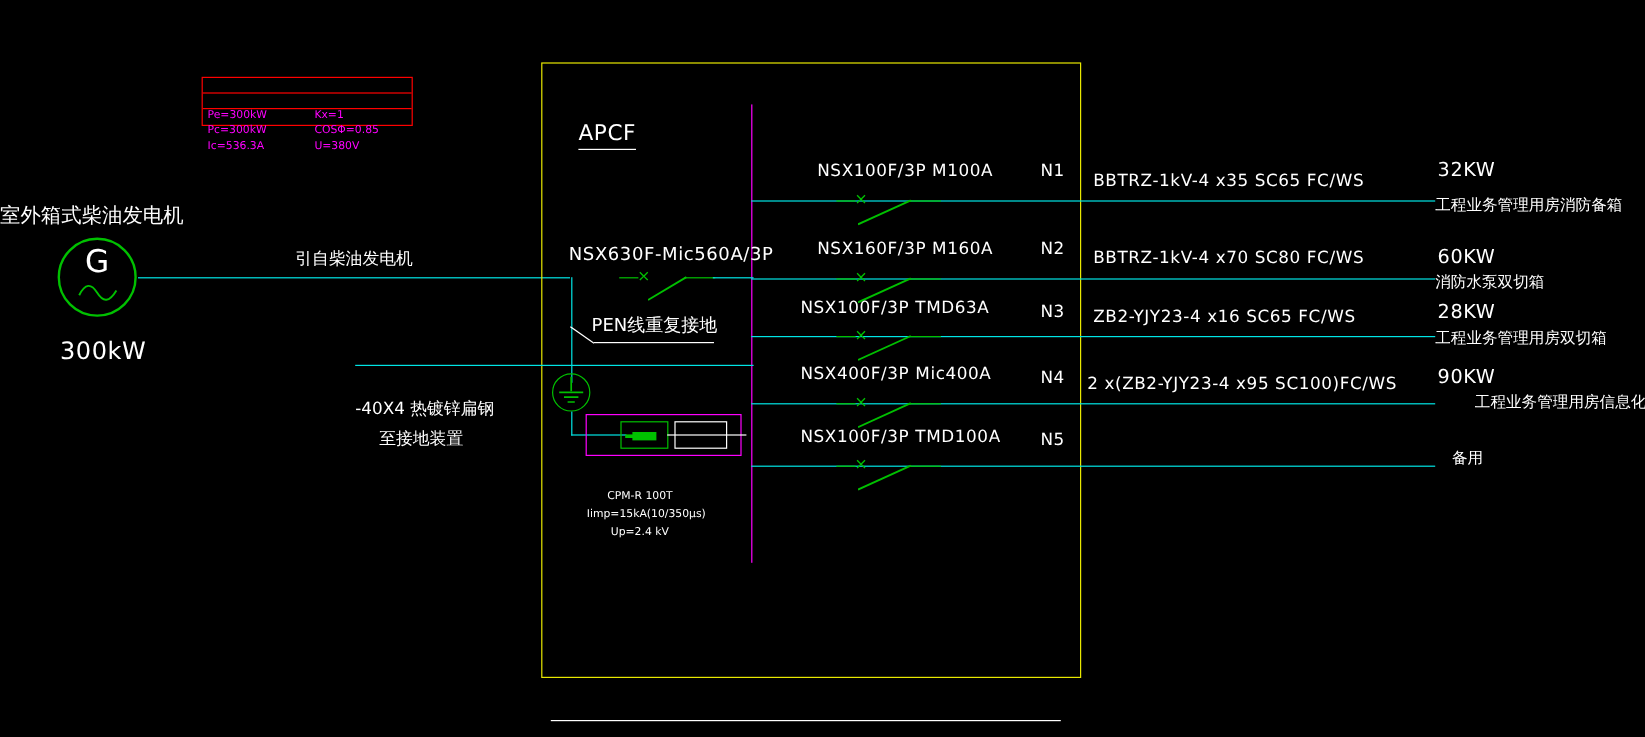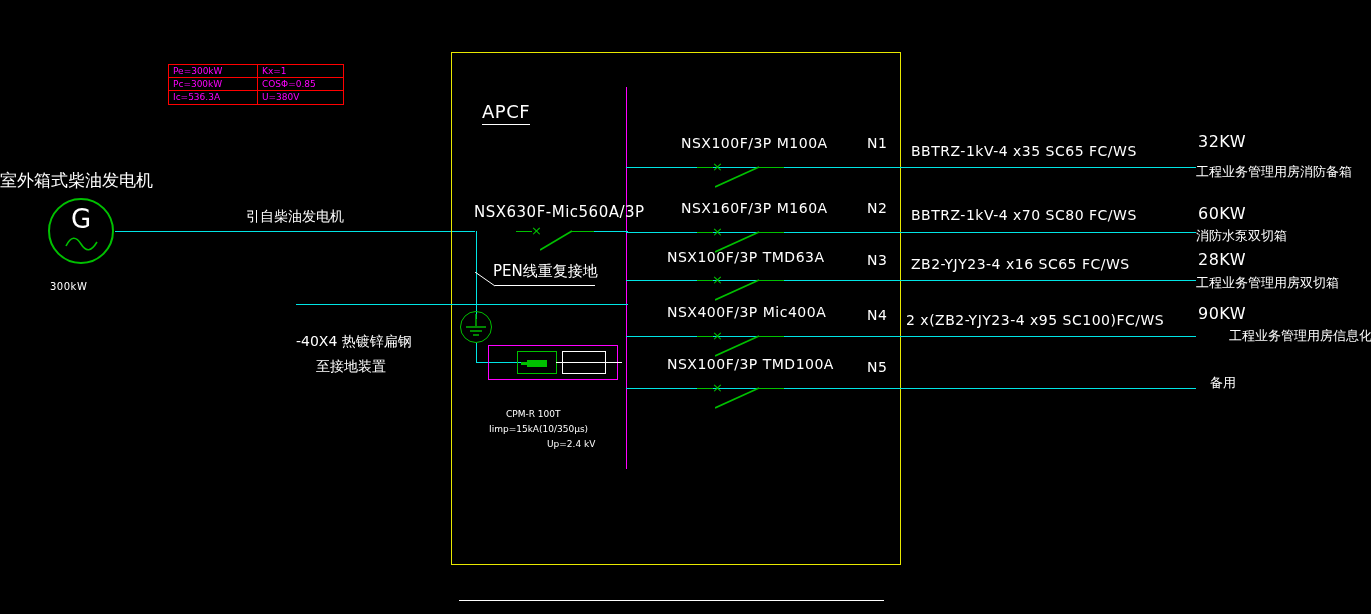--- a/index.html
+++ b/index.html
@@ -15,21 +15,21 @@
   .vline{width:0;border-left:1px solid #00e5e5;}
   .mline{border-color:#ff00ff;}
   .wline{border-color:#ffffff;}
   .panel{border:1px solid #e8e800;box-sizing:border-box;}
   .underline{border-bottom:1px solid #ffffff;}
   
   .info{border:1px solid #ff0000;box-sizing:border-box;}
   .info-row{display:flex;height:13px;border-bottom:1px solid #ff0000;box-sizing:border-box;}
   .info-row:last-child{border-bottom:none;}
   .info-cell{color:#ff00ff;font-size:9px;line-height:13px;padding-left:4px;box-sizing:border-box;
-             border-right:1px solid #ff0000;white-space:nowrap;}
+             border-right:1px solid #ff0000;white-space:nowrap;margin-top:25px;}
   .info-cell:last-child{border-right:none;}
   .c1{width:90px;}
   .c2{width:86px;}
   
   .gen{width:66px;height:66px;border:2px solid #00c000;border-radius:50%;box-sizing:border-box;}
   .gen-g{position:absolute;left:0;right:0;top:6px;text-align:center;color:#fff;font-size:26px;
          font-family:"DejaVu Sans","Liberation Sans",sans-serif;line-height:1;}
   
   .earth{width:32px;height:32px;border:1.5px solid #00c000;border-radius:50%;box-sizing:border-box;}
   
@@ -62,21 +62,21 @@
 
   <div class="abs txt-cn" style="left:0;top:172px;font-size:17px;">室外箱式柴油发电机</div>
 
   <div class="abs gen" style="left:48px;top:198px;">
     <div class="gen-g">G</div>
 
     <svg class="abs" style="left:14px;top:36px;" width="36" height="16" viewBox="0 0 36 16">
       <path d="M2,10 C7,0 12,0 17,8 C22,16 27,16 33,6" stroke="#00c000" stroke-width="1.6" fill="none"></path>
     </svg>
   </div>
-  <div class="abs txt" style="left:50px;top:282px;font-size:10px;">300kW</div>
+  <div class="abs txt" style="left:50px;top:282px;font-size:20px;">300kW</div>
 
   <div class="abs hline" style="left:115px;top:231px;width:360px;"></div>
   <div class="abs txt-cn" style="left:246px;top:209px;font-size:14px;">引自柴油发电机</div>
 
   <div class="abs panel" style="left:451px;top:52px;width:450px;height:513px;"></div>
 
   <div class="abs txt underline" style="left:482px;top:103px;font-size:18px;padding-bottom:3px;">APCF</div>
 
   <div class="abs vline mline" style="left:626px;top:87px;height:382px;border-left-width:1.5px;"></div>
 
@@ -116,21 +116,21 @@
   <div class="abs spd-outer" style="left:488px;top:345px;width:130px;height:35px;"></div>
   <div class="abs spd-green" style="left:517px;top:351px;width:40px;height:23px;">
     <div class="abs spd-bar" style="left:9px;top:8px;width:20px;height:7px;"></div>
     <div class="abs spd-bar" style="left:3px;top:10px;width:9px;height:3px;"></div>
   </div>
   <div class="abs spd-white" style="left:562px;top:351px;width:44px;height:23px;"></div>
   <div class="abs hline wline" style="left:556px;top:362px;width:66px;"></div>
 
   <div class="abs txt-sm" style="left:506px;top:410px;">CPM-R 100T</div>
   <div class="abs txt-sm" style="left:489px;top:425px;">Iimp=15kA(10/350μs)</div>
-  <div class="abs txt-sm" style="left:509px;top:440px;margin-left:38px;">Up=2.4 kV</div>
+  <div class="abs txt-sm" style="left:509px;top:440px;">Up=2.4 kV</div>
 
   <div class="abs" style="left:0;top:0;">
     <div class="abs txt" style="left:681px;top:136px;">NSX100F/3P  M100A</div>
     <div class="abs txt" style="left:867px;top:136px;">N1</div>
     <div class="abs hline" style="left:626px;top:167px;width:570px;"></div>
     <div class="abs xmark" style="left:712px;top:160px;">×</div>
     <div class="abs seg-green" style="left:697px;top:167px;width:16px;"></div>
     <div class="abs seg-green" style="left:758px;top:167px;width:26px;"></div>
     <svg class="abs" style="left:715px;top:166px;" width="46" height="24" viewBox="0 0 46 24">
       <line x1="0" y1="21" x2="44" y2="1" stroke="#00c000" stroke-width="1.6"></line>

